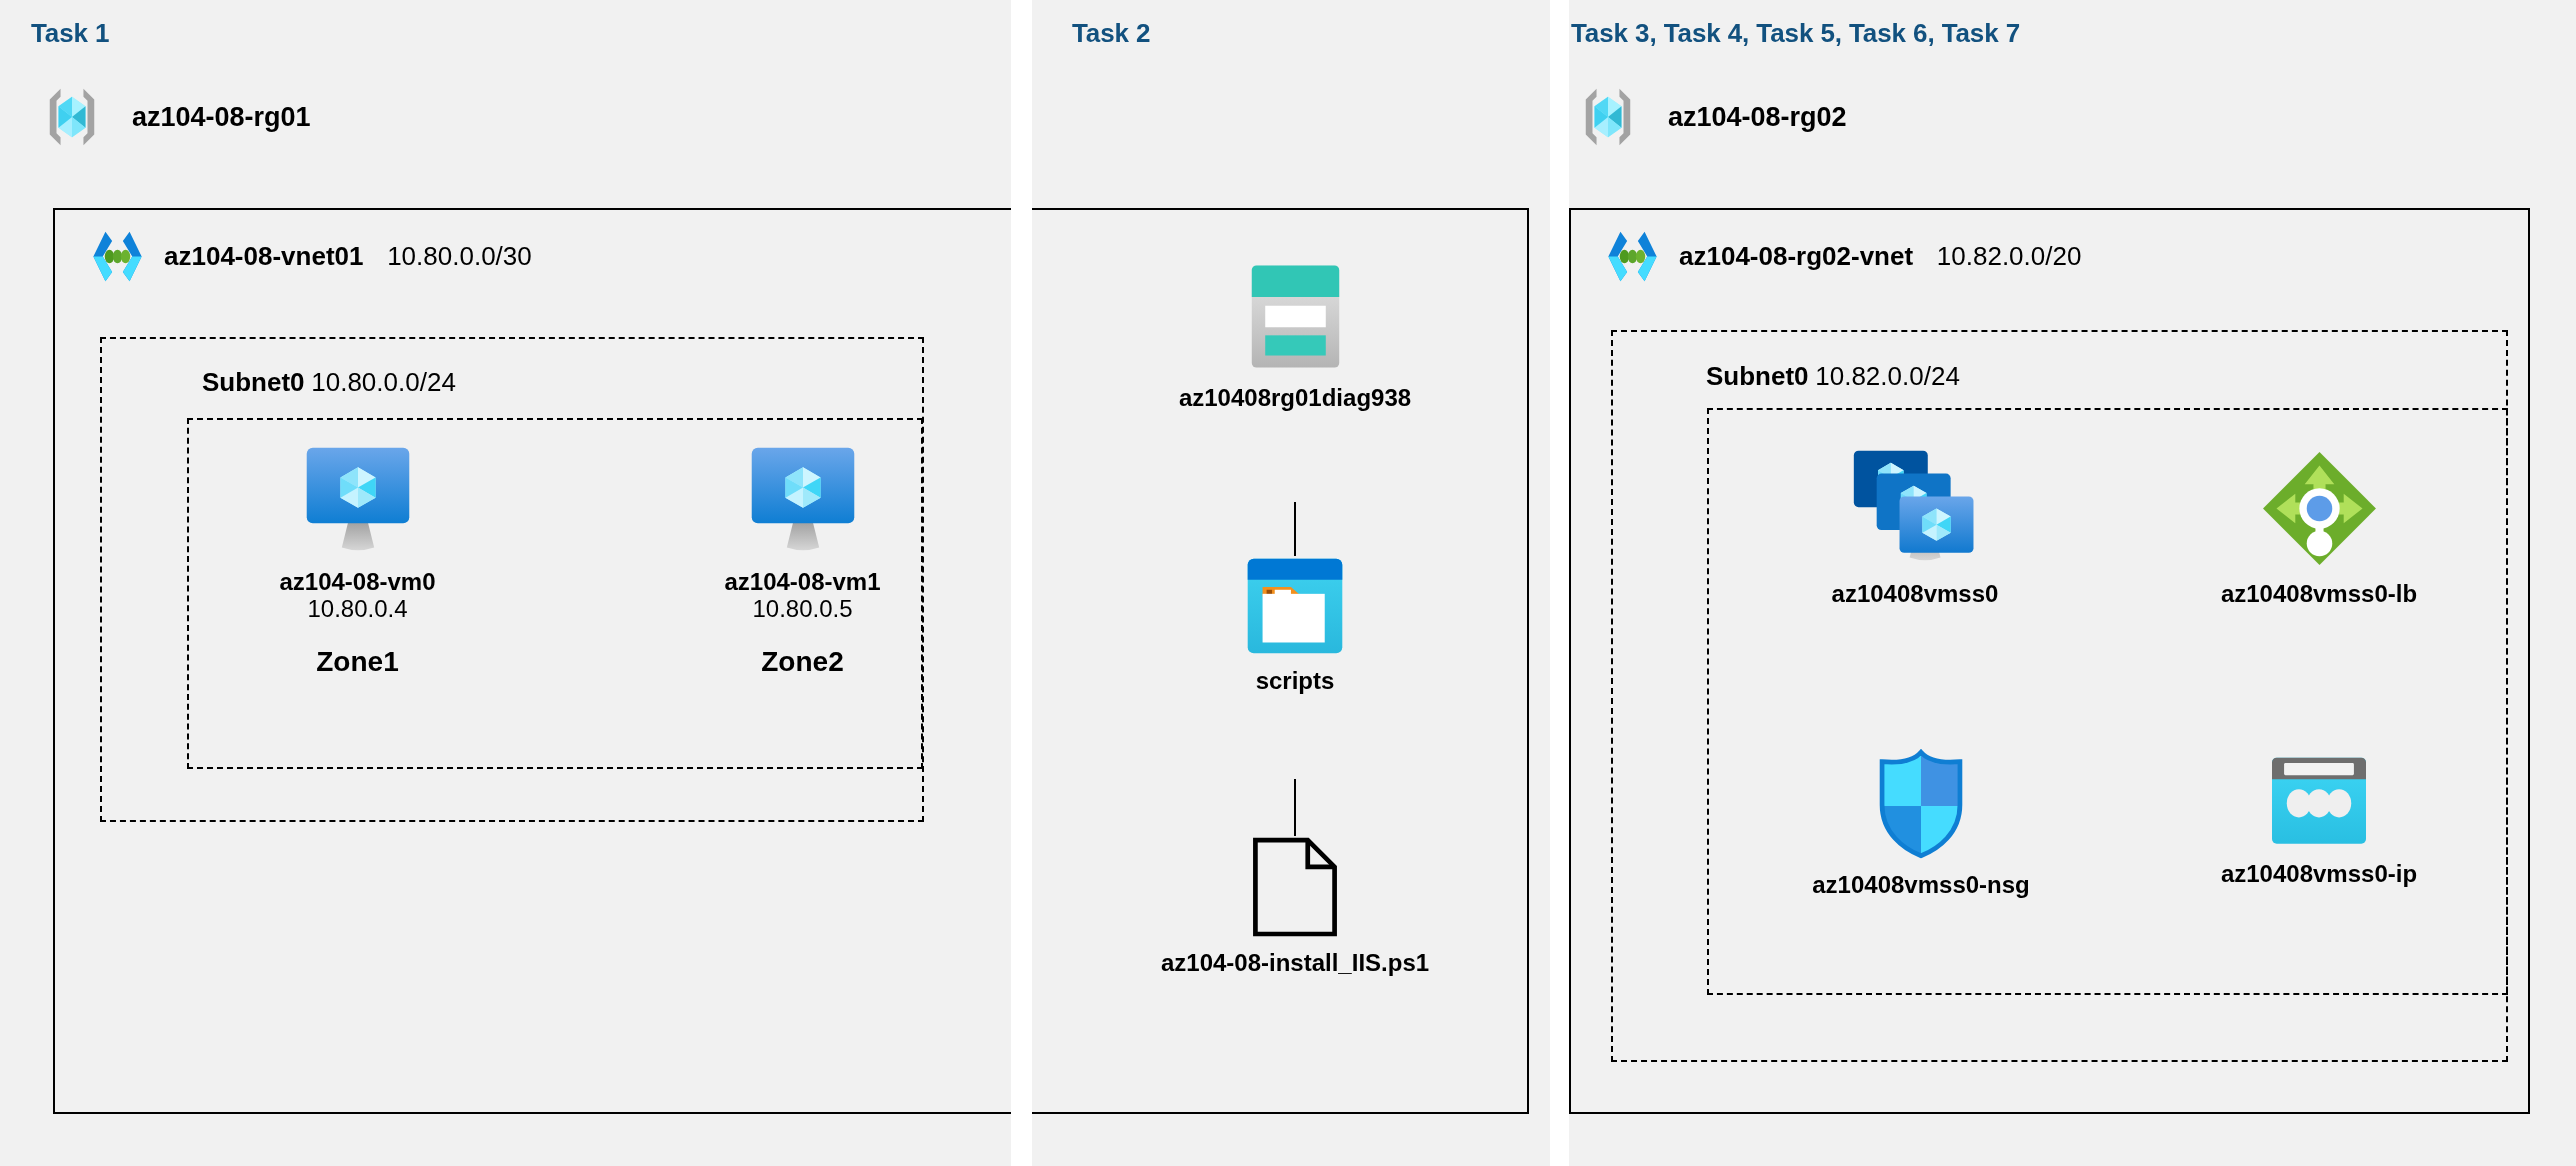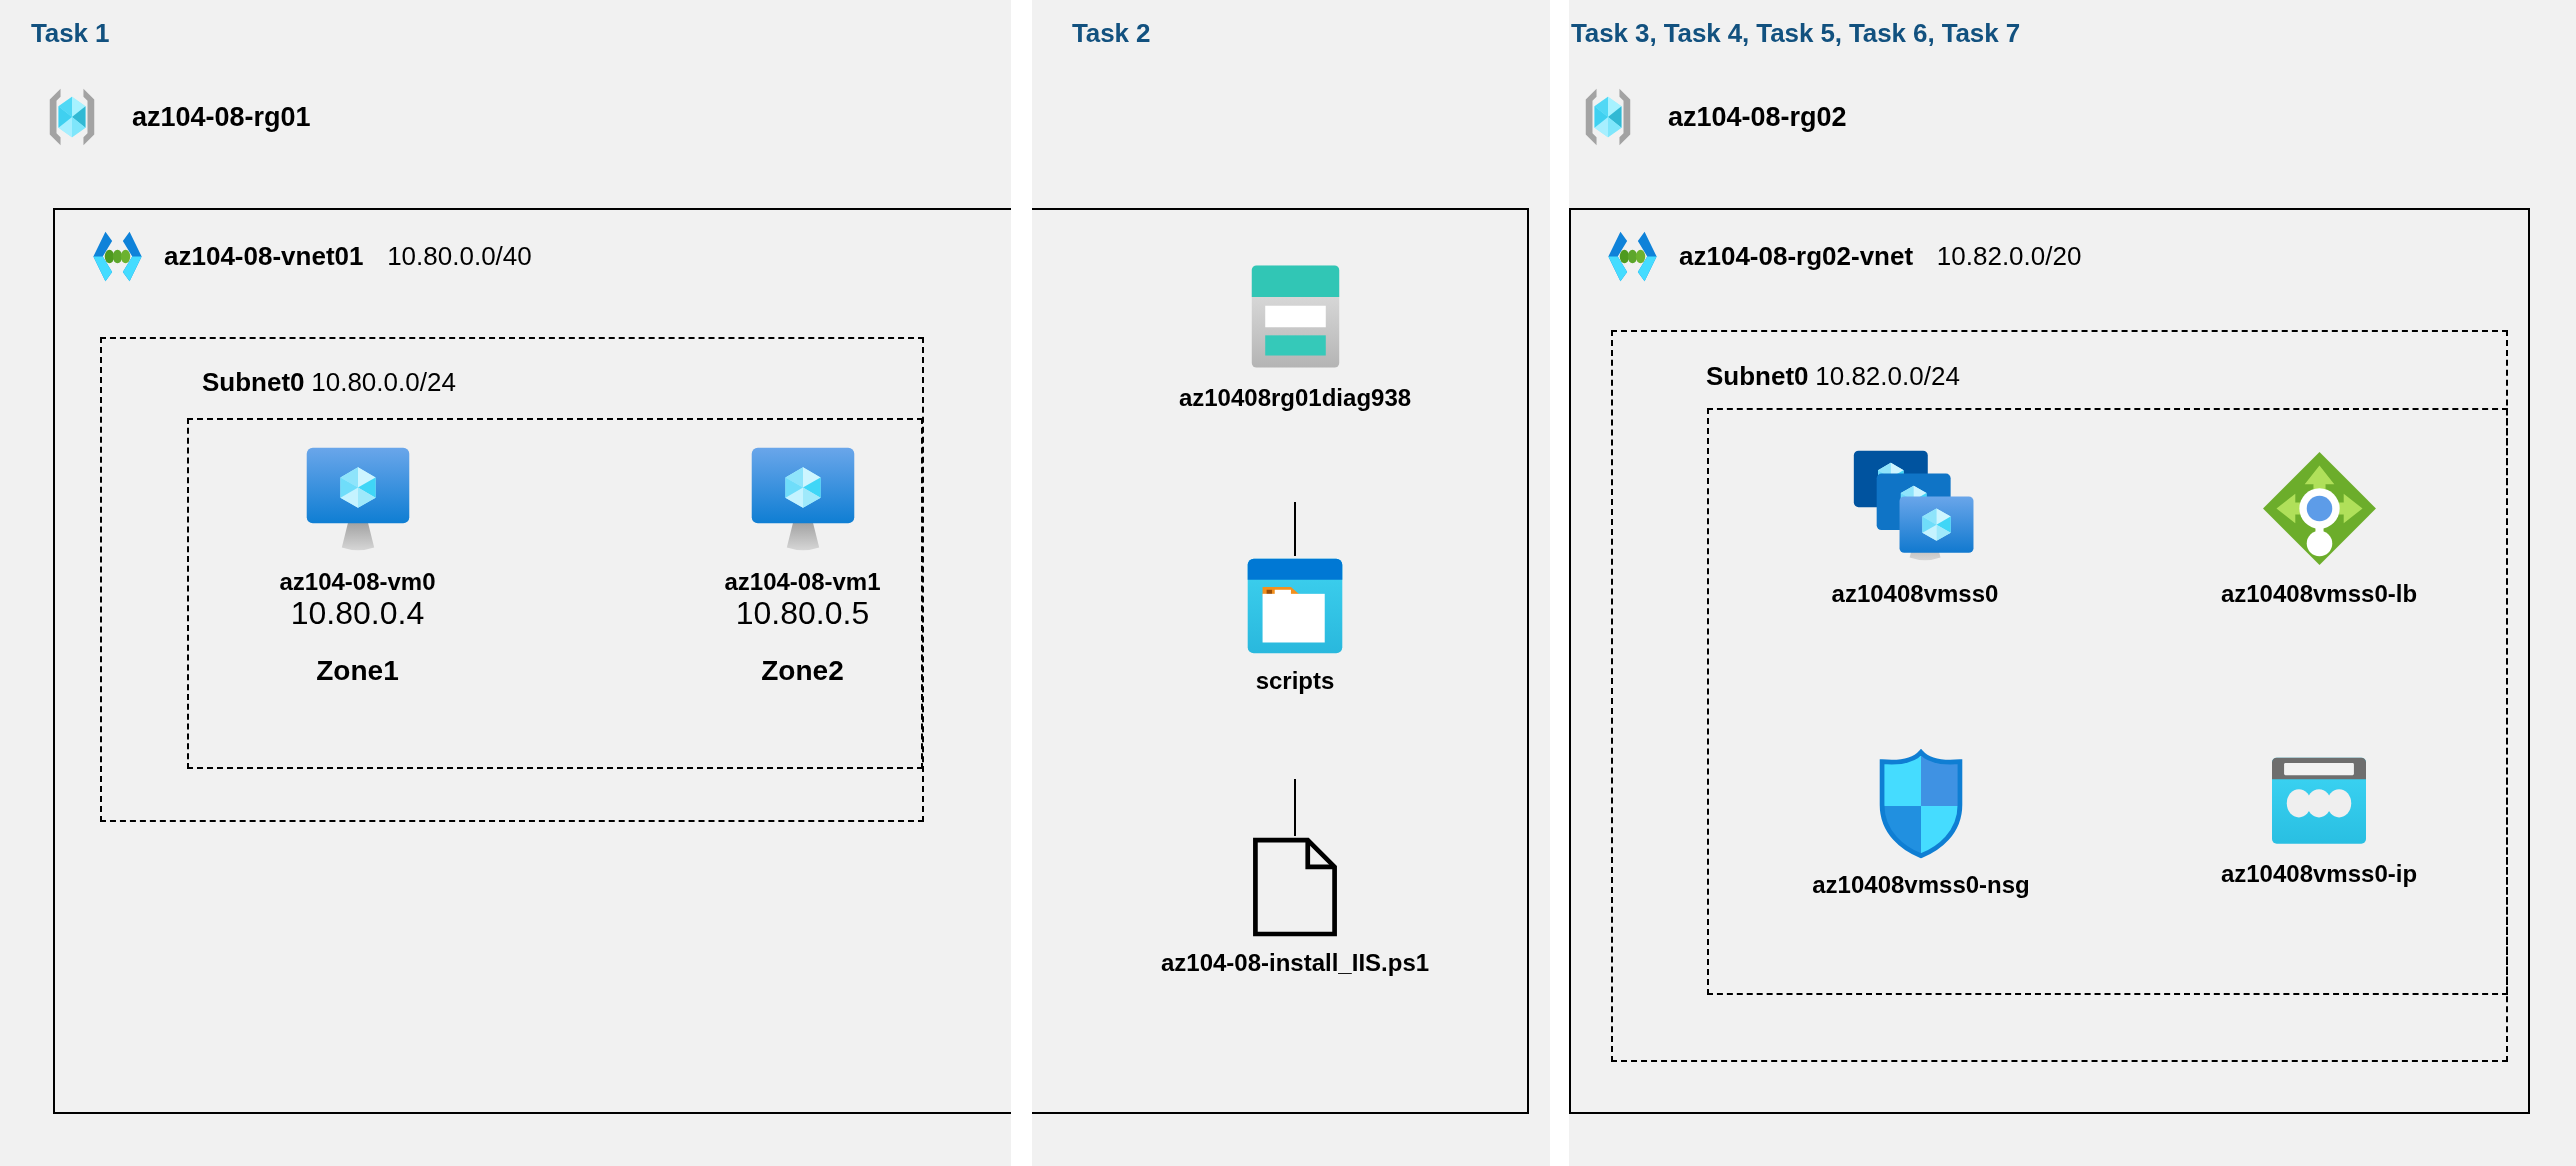--- a/index.html
+++ b/index.html
@@ -128,21 +128,21 @@
   .node-caption {
     font-size: 24px;
     font-weight: bold;
     color: #000000;
     white-space: nowrap;
     text-align: center;
     margin-top: 12px;
     line-height: 1.12;
   }
   .node-sub {
-    font-size: 32px;
+    font-size: 24px;
     font-weight: normal;
     color: #000000;
     white-space: nowrap;
     text-align: center;
     line-height: 1.12;
   }
   .node-zone {
     font-size: 28px;
     font-weight: bold;
     color: #000000;
@@ -234,21 +234,21 @@
         <path d="M26 4 L8 41 L26 78 L36 64 L22 41 L36 18 Z" fill="#0f82d9"></path>
         <path d="M22 41 L8 41 L26 78 L36 64 Z" fill="#45dcff"></path>
         <path d="M62 4 L80 41 L62 78 L52 64 L66 41 L52 18 Z" fill="#0f82d9"></path>
         <path d="M66 41 L80 41 L62 78 L52 64 Z" fill="#45dcff"></path>
         <ellipse cx="32" cy="41" rx="7" ry="10" fill="#4e9a1f"></ellipse>
         <ellipse cx="44" cy="41" rx="7" ry="10" fill="#5da62b"></ellipse>
         <ellipse cx="56" cy="41" rx="7" ry="10" fill="#6cb22f"></ellipse>
       </svg>
     </span>
     <span class="vnet-name">az104-08-vnet01</span>
-    <span class="vnet-cidr">10.80.0.0/40</span>
+    <span class="vnet-cidr">10.80.0.0/30</span>
   </div>
 
   <div class="vnet-row" id="vnet02-row">
     <span>
       <svg width="59" height="55" viewBox="0 0 88 82">
         <path d="M26 4 L8 41 L26 78 L36 64 L22 41 L36 18 Z" fill="#0f82d9"></path>
         <path d="M22 41 L8 41 L26 78 L36 64 Z" fill="#45dcff"></path>
         <path d="M62 4 L80 41 L62 78 L52 64 L66 41 L52 18 Z" fill="#0f82d9"></path>
         <path d="M66 41 L80 41 L62 78 L52 64 Z" fill="#45dcff"></path>
         <ellipse cx="32" cy="41" rx="7" ry="10" fill="#4e9a1f"></ellipse>

